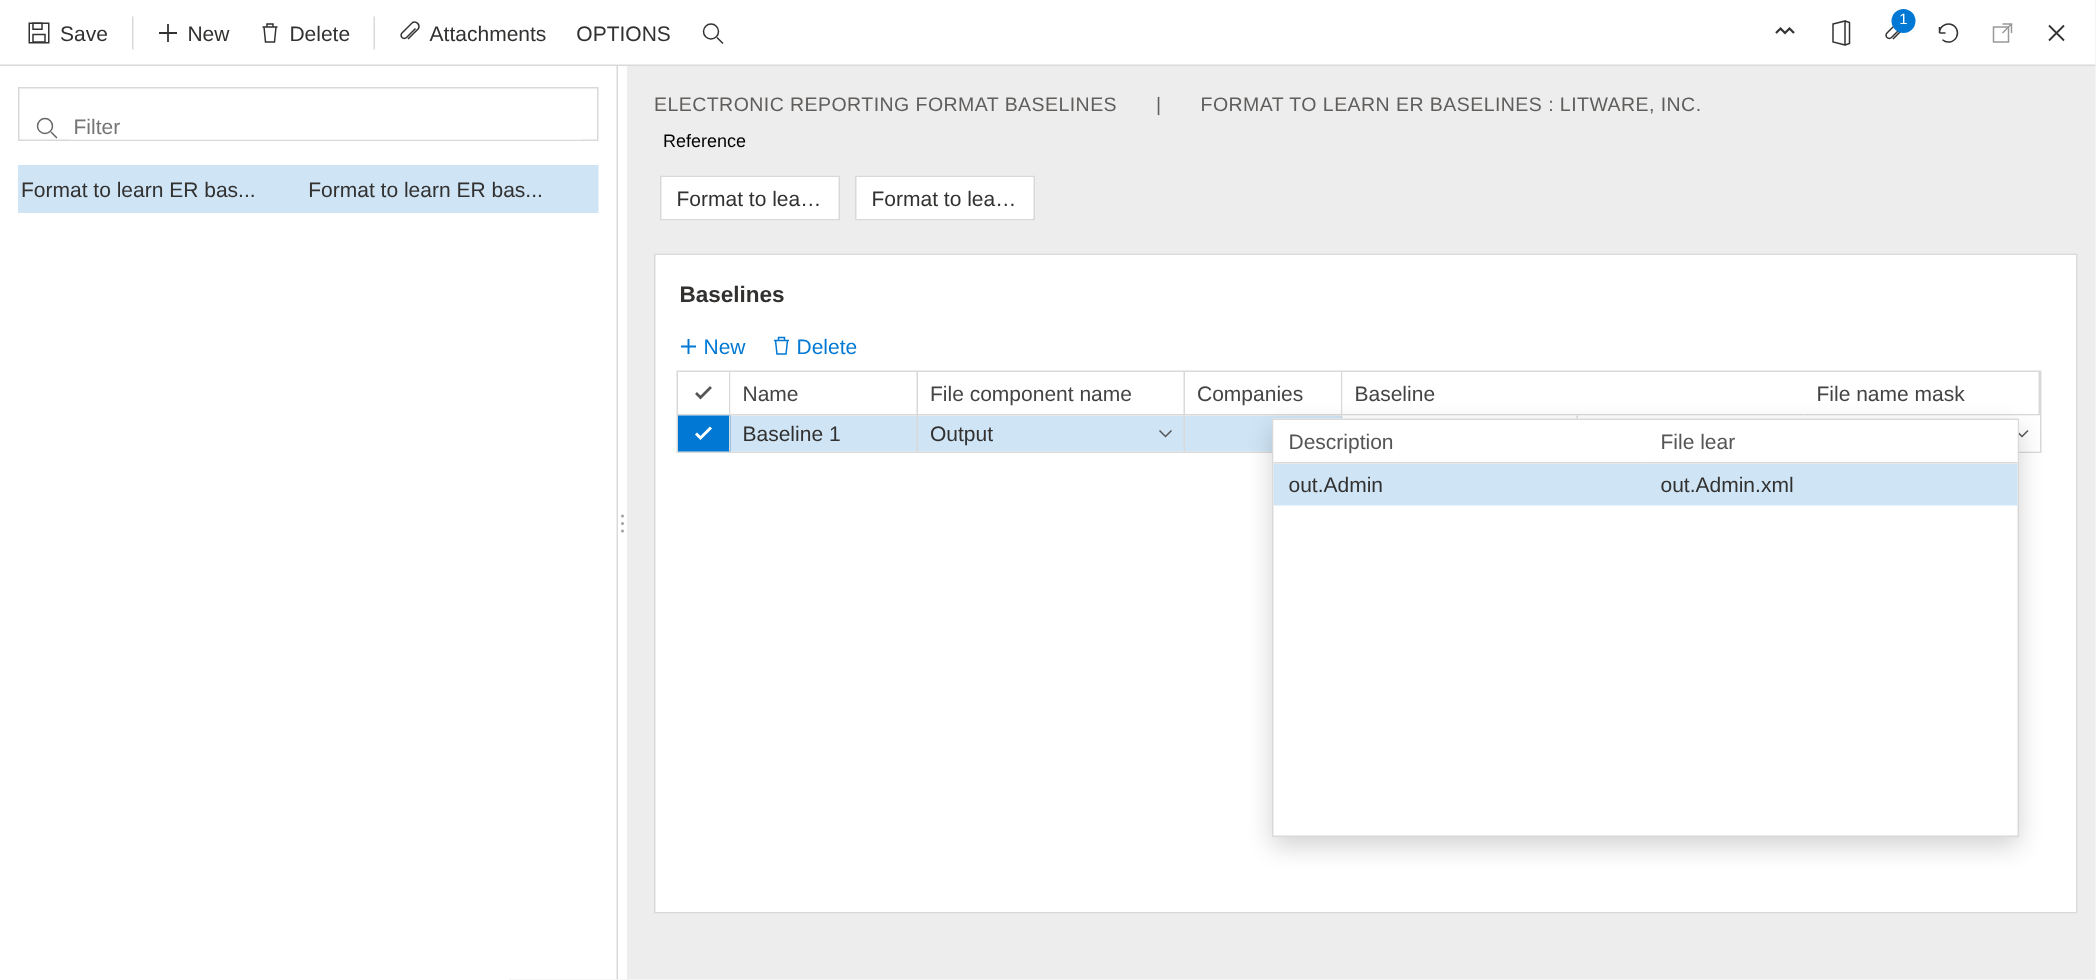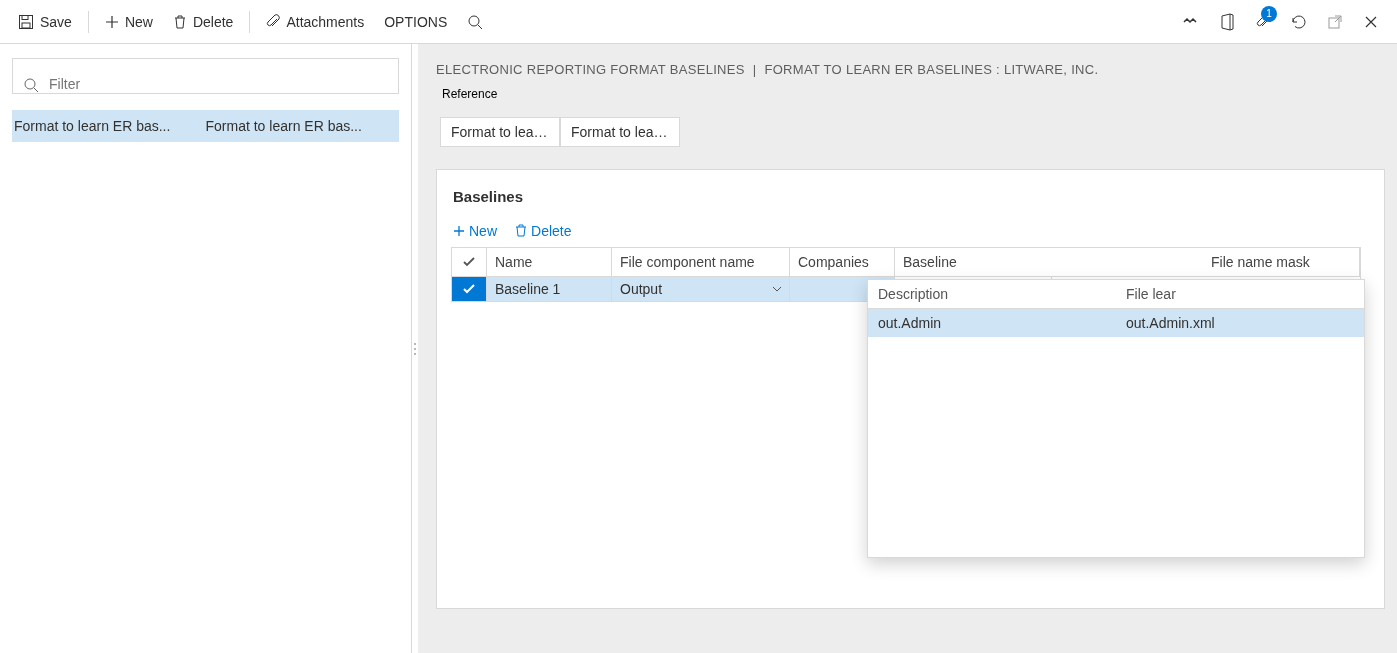--- a/index.html
+++ b/index.html
@@ -29,26 +29,26 @@
   .filter-box{display:flex;align-items:flex-end;gap:8px;border:1px solid var(--border);height:36px;padding:0 10px;margin-bottom:16px}
   .filter-box input{border:none;outline:none;flex:1;font-size:14px}
   .side-row{display:flex;padding:8px 2px;background:var(--row-sel);cursor:pointer}
   .side-cell{flex:1;white-space:nowrap;overflow:hidden;text-overflow:ellipsis}
   .splitter{width:6px;display:flex;align-items:center;justify-content:center;cursor:col-resize}
   .splitter-dots{display:flex;flex-direction:column;gap:3px}
   .splitter-dots span{width:2px;height:2px;background:#a0a0a0;border-radius:50%}
 
   .content{flex:1;background:#ededed;padding:0 12px 12px 0;overflow:hidden}
 
-  .breadcrumb{display:flex;align-items:flex-start;gap:8px;padding:18px 0 10px 18px;font-size:13px;color:#605e5c}
+  .breadcrumb{display:flex;align-items:flex-start;gap:26px;padding:18px 0 10px 18px;font-size:13px;color:#605e5c}
   .breadcrumb span{font-size:13px;color:#605e5c;letter-spacing:.3px}
   .bc-sep{color:#a0a0a0}
 
   .ref-label{font-size:12px;color:#000000;padding-left:6px;margin-bottom:16px}
-  .ref-row{display:flex;margin-left:4px;margin-bottom:22px}
+  .ref-row{display:flex;gap:10px;margin-left:4px;margin-bottom:22px}
   .ref-cell{background:#fff;border:1px solid var(--border);padding:6px 10px;white-space:nowrap;overflow:hidden;text-overflow:ellipsis;max-width:120px}
 
   .card{background:#fff;border:1px solid var(--border);margin-left:18px;padding:12px 14px 14px 14px;min-height:440px;position:relative}
   .card-title{font-weight:700;font-size:15px;padding:6px 0 18px 2px}
   .card-actions{display:flex;gap:18px;padding:0 0 8px 2px}
   .card-actions .lnk{color:var(--link);display:flex;align-items:center;gap:4px;cursor:pointer}
   .card-actions .lnk *{color:var(--link)}
 
   .grid{border:1px solid var(--border);width:910px}
   .ghead,.grow{display:flex}
@@ -59,21 +59,21 @@
   .gcell.comp{width:178px}
   .gcell.company{width:105px}
   .gcell.mask{width:157px}
   .gcell.baseln{flex:1;border-right:none}
   .grow.sel{background:var(--row-sel)}
   .grow.sel .gcell.chk{background:var(--accent)}
   .grow .gcell{height:24px}
   .chev{position:absolute;right:6px;top:50%;transform:translateY(-50%)}
 
   
-  .popup{position:absolute;left:430px;top:109px;width:498px;background:#fff;border:1px solid var(--border);box-shadow:0 6px 16px rgba(0,0,0,.18);z-index:10}
+  .popup{position:absolute;left:411px;top:109px;width:498px;background:#fff;border:1px solid var(--border);box-shadow:0 6px 16px rgba(0,0,0,.18);z-index:10}
   .phead,.prow{display:flex}
   .pcell{flex:1;padding:6px 10px}
   .phead .pcell{border-bottom:1px solid var(--border);color:#555;background:#fff}
   .prow.sel{background:var(--row-sel)}
   .popup-body{height:220px}
 
   svg{display:block}
 </style>
 </head>
 <body>

